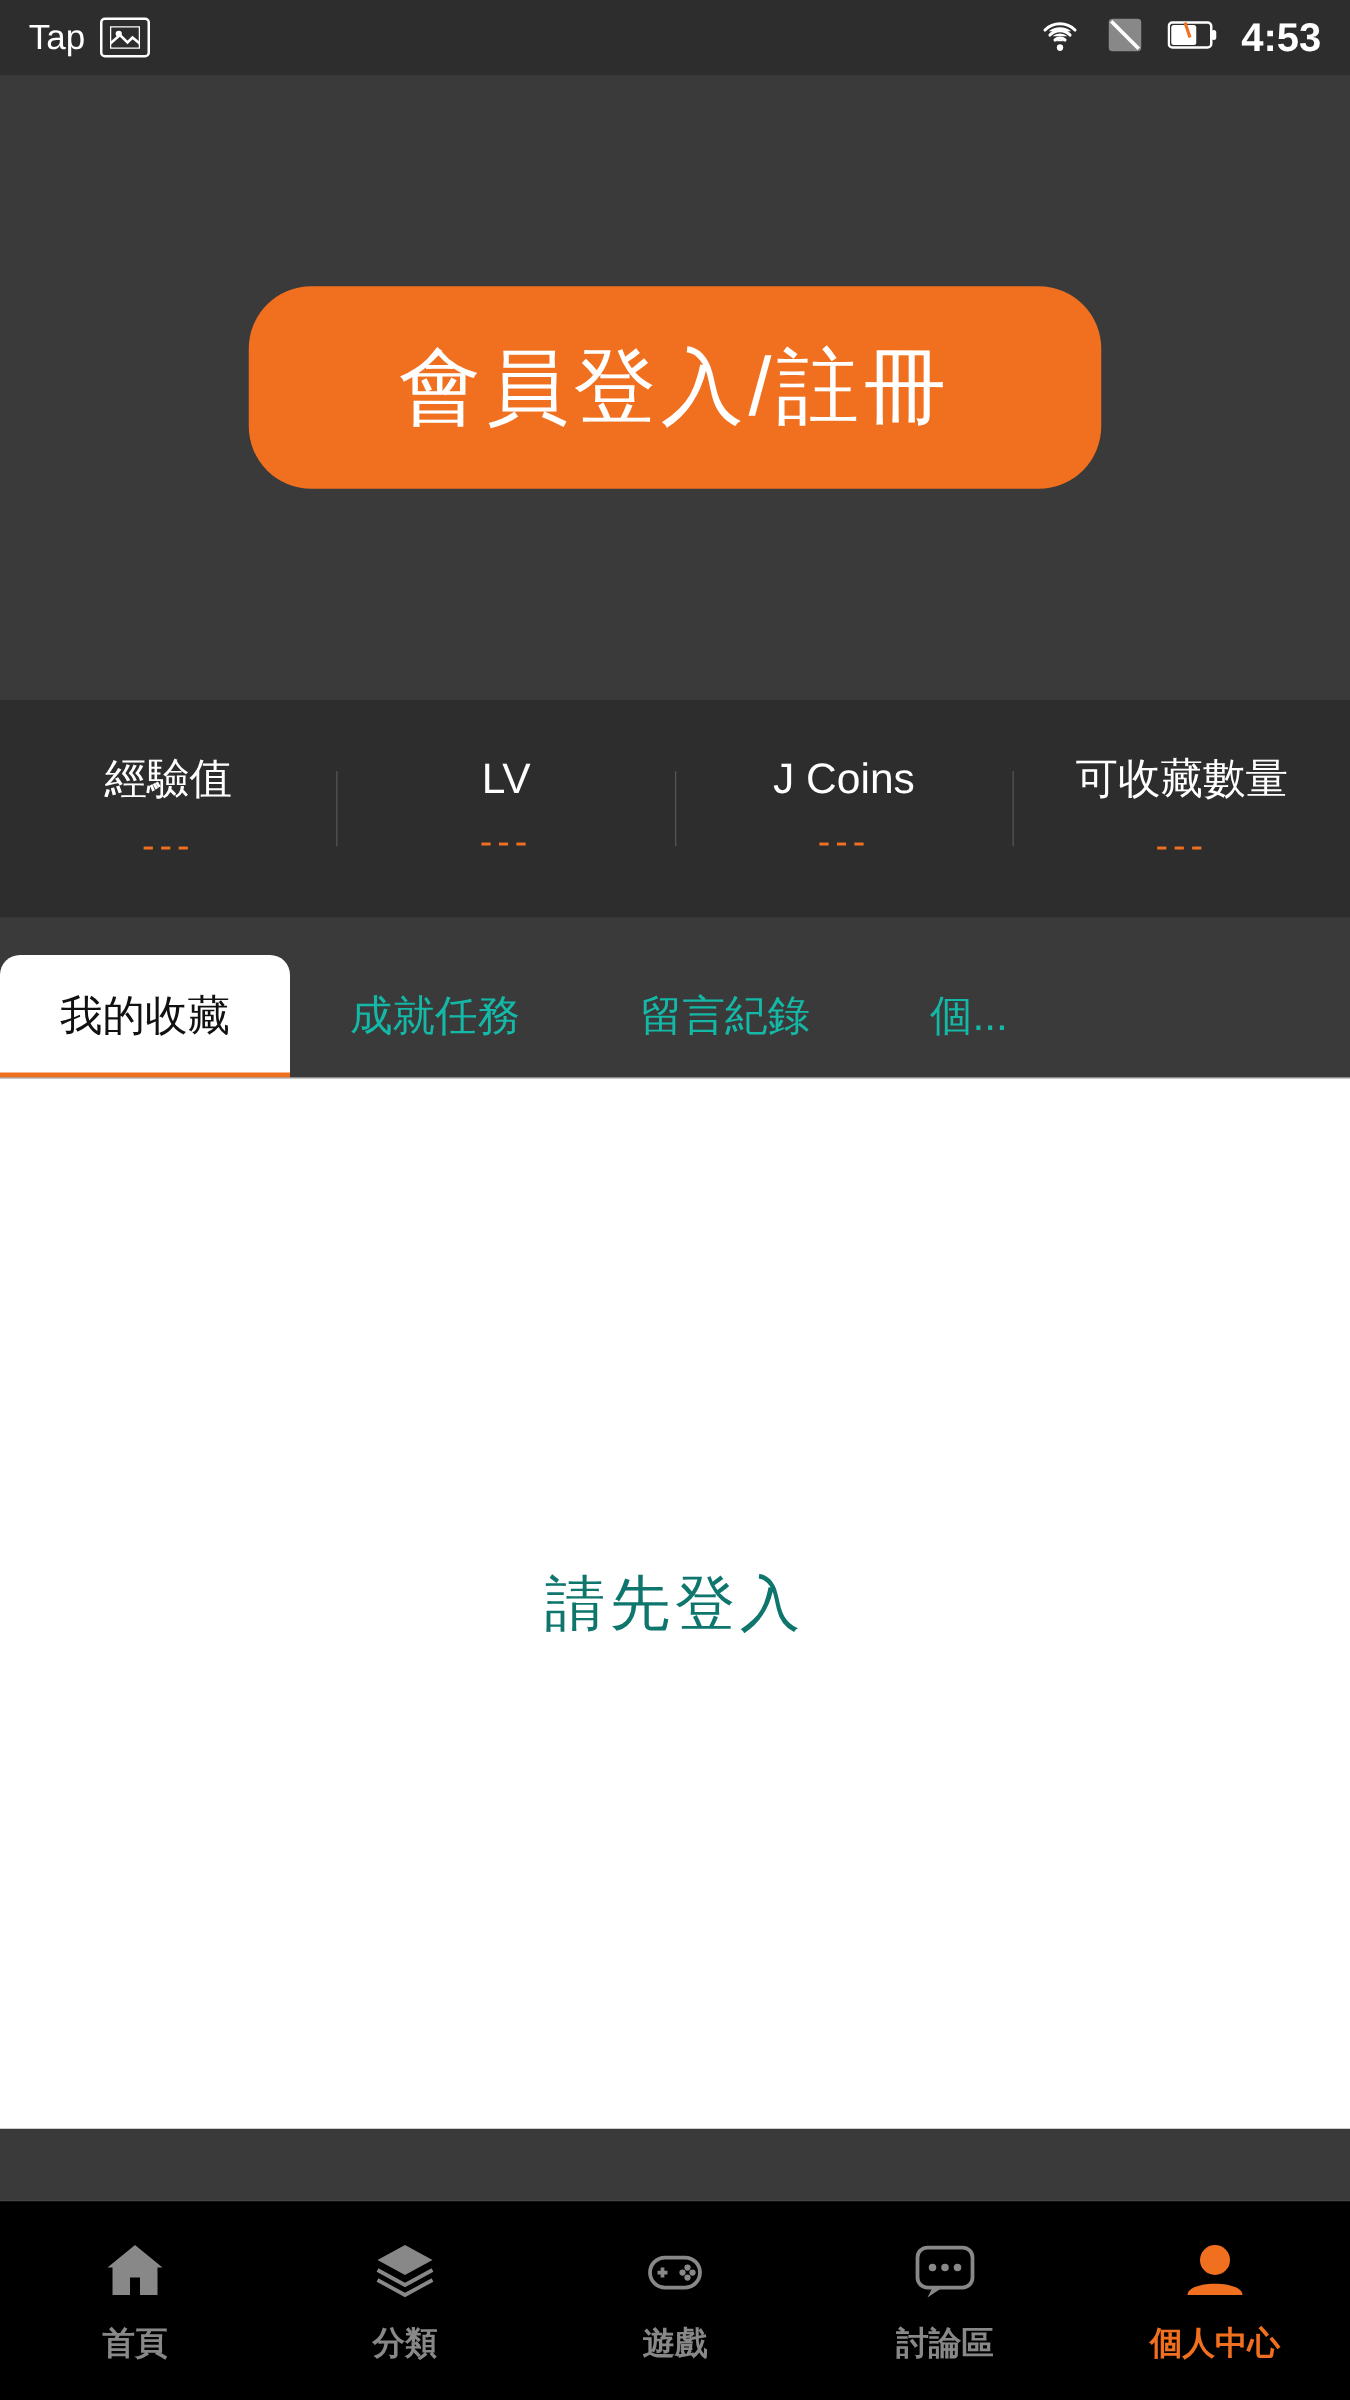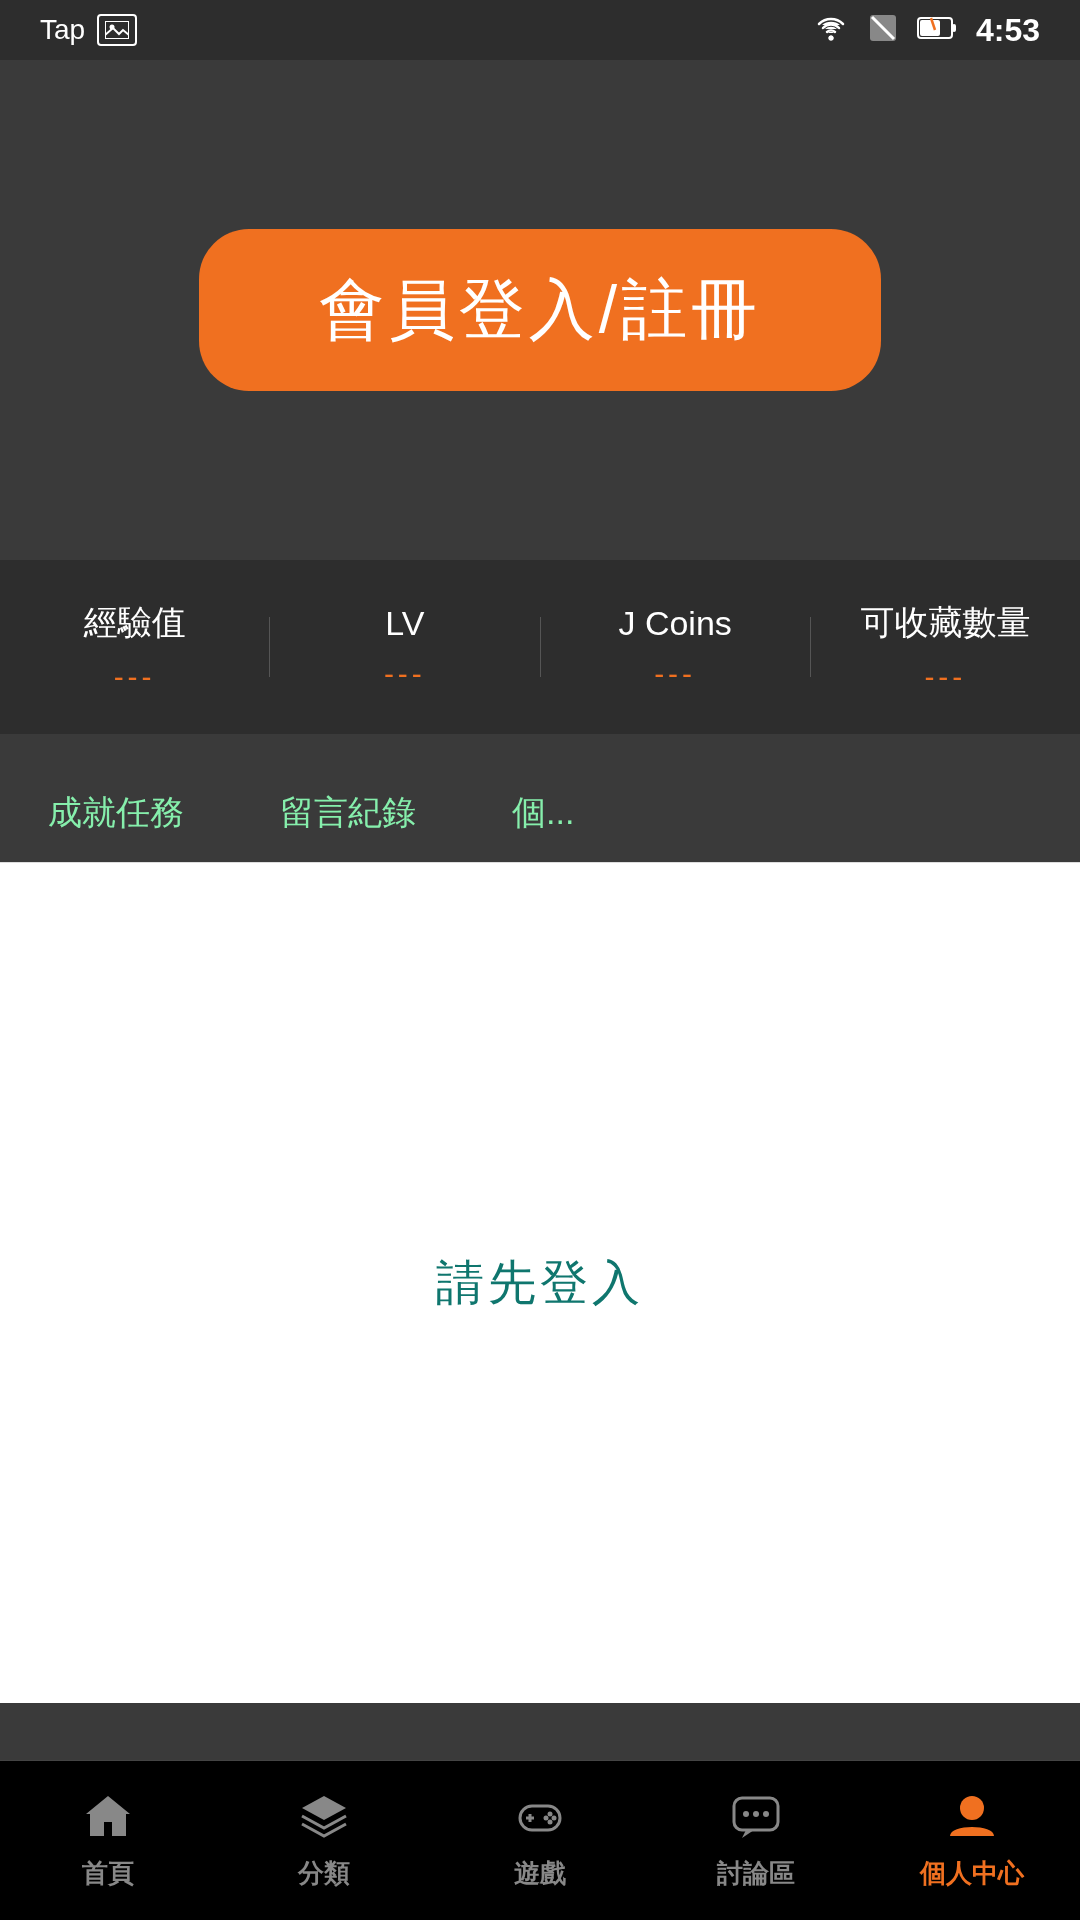--- a/index.html
+++ b/index.html
@@ -19,21 +19,21 @@
     }
 
     
     .status-bar {
       width: 100%;
       height: 60px;
       background: #2d2d2d;
       display: flex;
       align-items: center;
       justify-content: space-between;
-      padding: 0 40px;
+      padding: 0 23px;
     }
 
     .status-left {
       display: flex;
       align-items: center;
       gap: 12px;
     }
 
     .status-tap {
       color: #ffffff;
@@ -128,21 +128,21 @@
       display: flex;
       align-items: flex-end;
       padding: 30px 0 0 0;
       overflow: hidden;
       border-bottom: 1px solid #ddd;
     }
 
     .tab-item {
       padding: 26px 48px;
       font-size: 34px;
-      color: #86efac;
+      color: #14b8a6;
       cursor: pointer;
       position: relative;
       white-space: nowrap;
     }
 
     .tab-item.active {
       background: #ffffff;
       color: #111;
       border-radius: 16px 16px 0 0;
     }
@@ -280,20 +280,23 @@
     <span class="stat-value">---</span>
   </div>
   <div class="stat-divider"></div>
   <div class="stat-item">
     <span class="stat-label">可收藏數量</span>
     <span class="stat-value">---</span>
   </div>
 </div>
 
 <div class="tabs-container">
+  <div class="tab-item active">
+    <span>我的收藏</span>
+  </div>
   <div class="tab-item">
     <span>成就任務</span>
   </div>
   <div class="tab-item">
     <span>留言紀錄</span>
   </div>
   <div class="tab-item">
     <span>個...</span>
   </div>
 </div>

